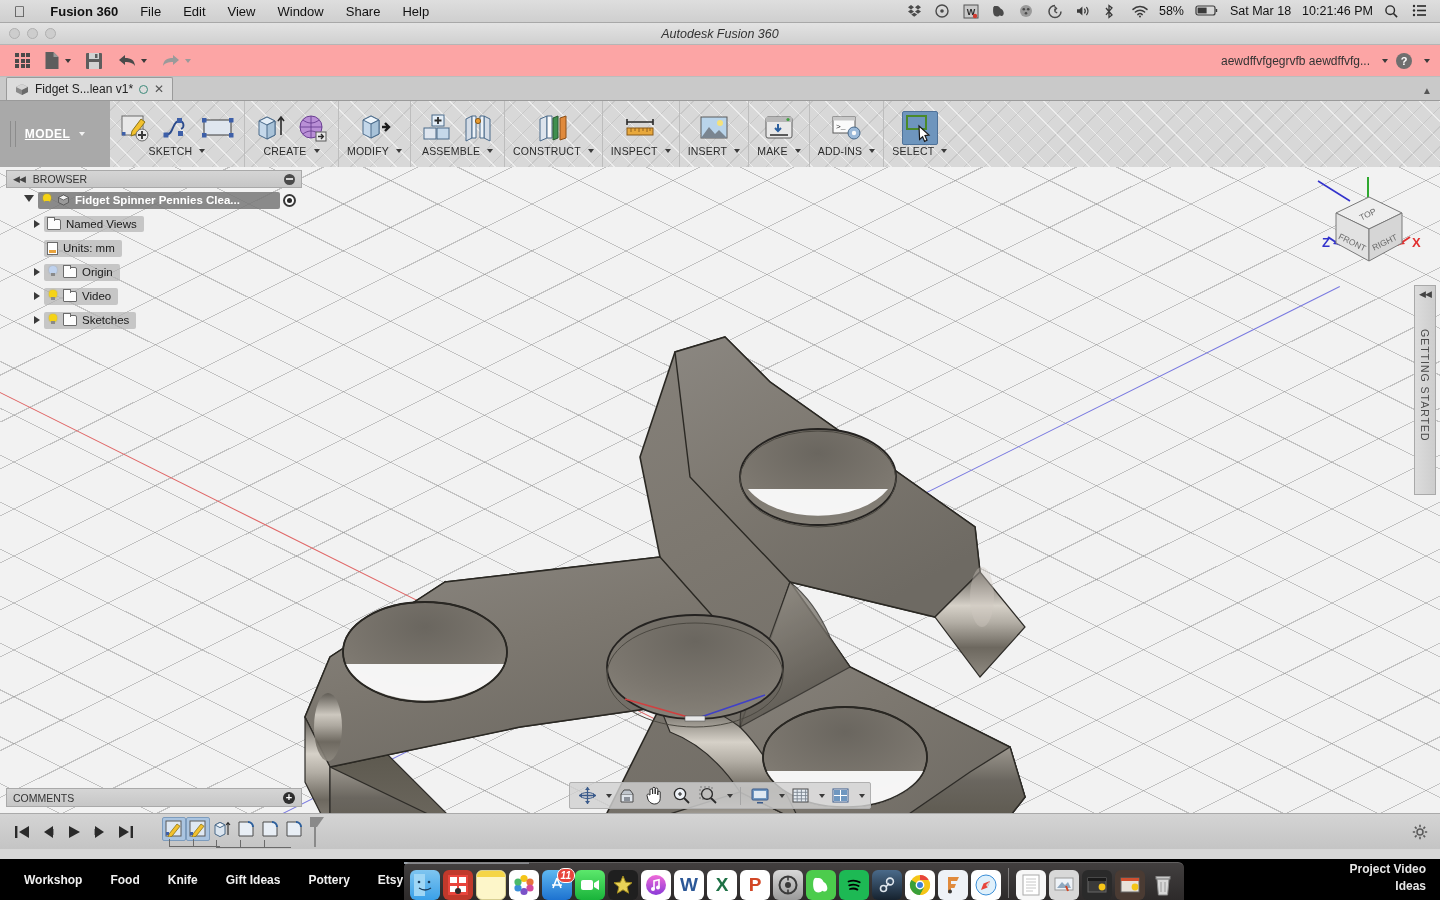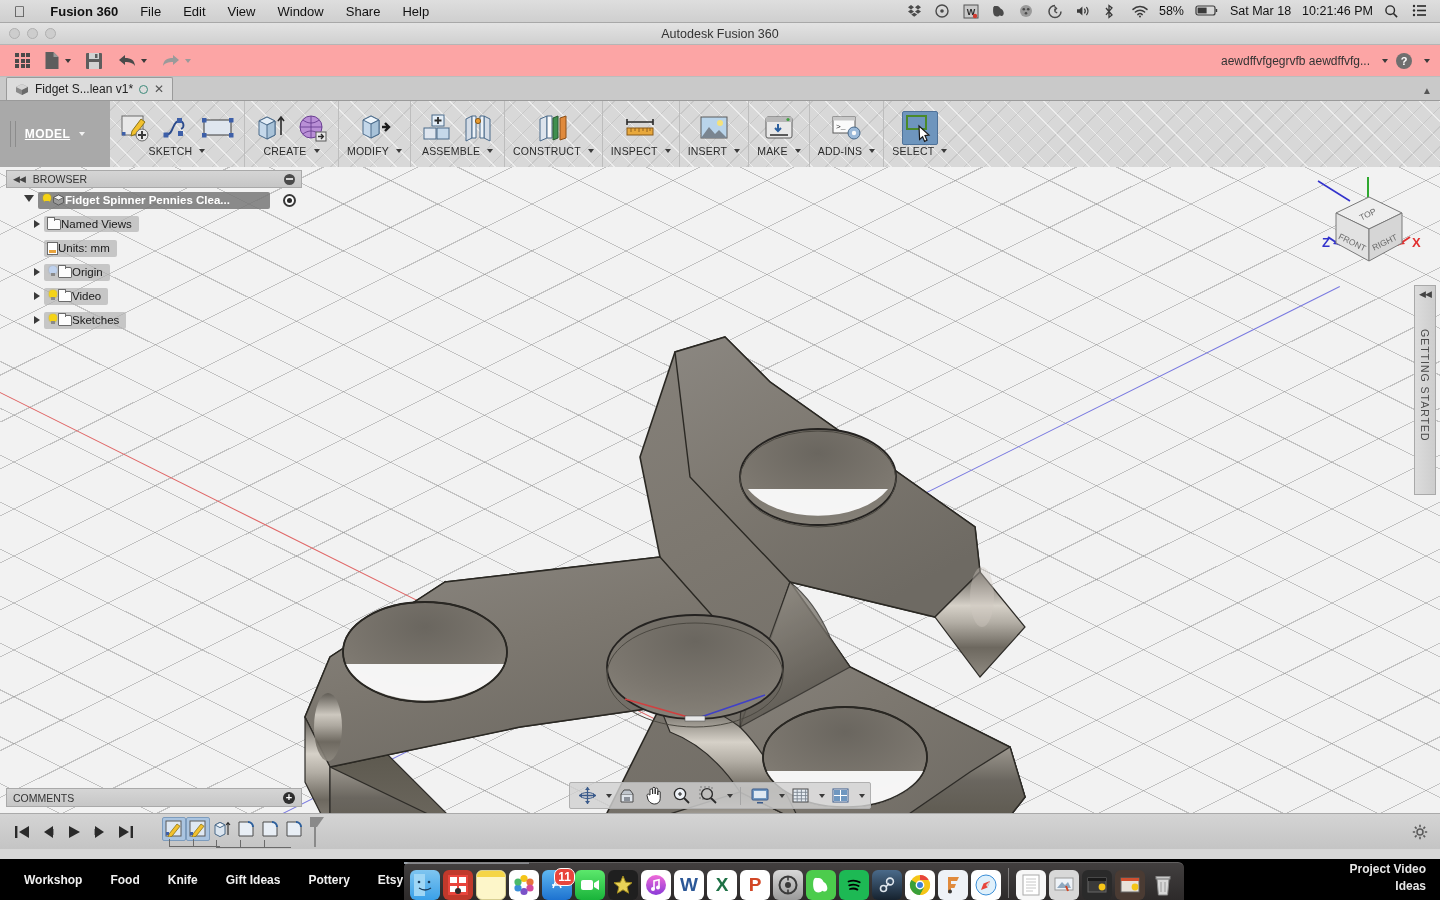--- a/index.html
+++ b/index.html
@@ -27,21 +27,21 @@
   .sicon { width: 17px; height: 15px; display: inline-block; position: relative; }
 
   
   .fwin {
     position: absolute; top: 23px; left: 0; width: 1440px; height: 836px;
     background: #d7d7d7;
   }
   .titlebar {
     height: 22px; background: linear-gradient(#e3e3e3, #d0d0d0);
     border-bottom: 1px solid #b5b5b5;
-    display: flex; align-items: center; position: relative;
+    display: flex; align-items: center; position: relative; font-style: italic;
   }
   .tlights { display: flex; gap: 7px; padding-left: 9px; }
   .tl { width: 11px; height: 11px; border-radius: 50%; background: #cdcdcd; border: 1px solid #b0b0b0; }
   .wtitle {
     position: absolute; left: 0; right: 0; text-align: center;
     font-size: 12.5px; color: #333;
   }
 
   
   .qbar {
@@ -121,21 +121,21 @@
     font-size: 11.5px; color: #1a1a1a;
   }
   .bhdr {
     height: 18px; background: linear-gradient(#d5d5d5,#c6c6c6); border: 1px solid #a9a9a9;
     display: flex; align-items: center; padding: 0 6px; gap: 8px; font-size: 10.5px; color: #333;
   }
   .bhdr .arrs { font-size: 9px; color: #444; letter-spacing: -1px; }
   .bhdr .mn { margin-left: auto; width: 11px; height: 11px; border-radius: 50%; background: #4a4a4a; position: relative;}
   .bhdr .mn::after{content:"";position:absolute;left:2px;top:4.5px;width:7px;height:2px;background:#d5d5d5;}
   .brow { display: flex; align-items: center; height: 24px; gap: 4px; }
-  .brow .lbl { background: rgba(180,180,180,.72); padding: 2px 7px 2px 3px; border-radius: 2px; display:flex; align-items:center; }
+  .brow .lbl { background: rgba(180,180,180,.72); padding: 2px 7px 2px 3px; border-radius: 2px; display:flex; align-items:center; gap:5px;}
   .brow.root .lbl { background: rgba(120,120,120,.85); color: #fff; font-weight: bold; padding-right: 40px;}
   .tri { width: 0; height: 0; border-top: 4.5px solid transparent; border-bottom: 4.5px solid transparent;
          border-left: 6px solid transparent; margin-left: 28px; }
   .tri.closed { border-left-color: #3a3a3a; }
   .tri.open { width:0;height:0;border-left:5px solid transparent;border-right:5px solid transparent;
               border-top:7px solid #3a3a3a; margin-left: 18px; }
   .bulb { width: 11px; height: 13px; position: relative; }
   .bulb i { position: absolute; left: 1.5px; top: 0; width: 8px; height: 8px; border-radius: 50%; }
   .bulb i::after { content:""; position: absolute; left: 2px; top: 7.5px; width: 4px; height: 3px; background: #8a8a8a; }
   .bulb.on i { background: #f5d316; box-shadow: 0 0 2px #c9ab00; }
@@ -204,22 +204,22 @@
   .bkmarks { position: absolute; left: 10px; top: 0; height: 41px; display: flex; align-items: center; gap: 0; }
   .bkmarks .bk { color: #f0f0f0; font-size: 12px; font-weight: bold; padding: 0 14px; white-space: nowrap; }
   .dock {
     position: absolute; left: 404px; bottom: 0; height: 38px;
     display: flex; align-items: flex-end; gap: 3px;
     background: linear-gradient(rgba(120,115,115,.55), rgba(60,56,56,.75));
     border-top: 1px solid rgba(255,255,255,.25); border-radius: 6px 6px 0 0; padding: 3px 6px 0;
   }
   .dicon { width: 30px; height: 30px; border-radius: 6px; position: relative; font-size: 17px;
            display: flex; align-items: center; justify-content: center; color: #fff; font-weight: bold; }
-  .dbadge { position: absolute; top: -2px; right: -3px; background: #e8453c; color: #fff; font-size: 12px;
-            border-radius: 7px; padding: 1px 3px; font-weight: bold; border: 1px solid #fff; }
+  .dbadge { position: absolute; top: -2px; right: -3px; background: #e8453c; color: #fff; font-size: 10px;
+            border-radius: 7px; padding: 1px 3px; font-weight: bold; border: 1px solid #fff; font-style: italic; }
   .dsep { width: 1px; height: 30px; background: rgba(255,255,255,.35); margin: 0 4px 2px; }
   .prjvid { position: absolute; right: 14px; top: 2px; color: #e6e6e6; font-size: 12px; font-weight: bold;
             text-align: right; line-height: 17px; }
   .topdock-strip { position:absolute; left:404px; bottom:36px; width:125px; height:2px; background:#9aa3ac; }
 </style>
 </head>
 <body>
 
 <div id="app">
 

